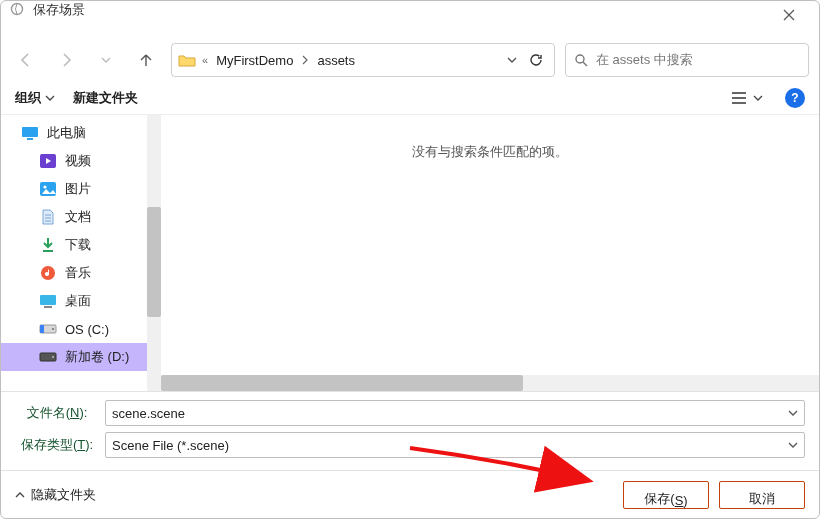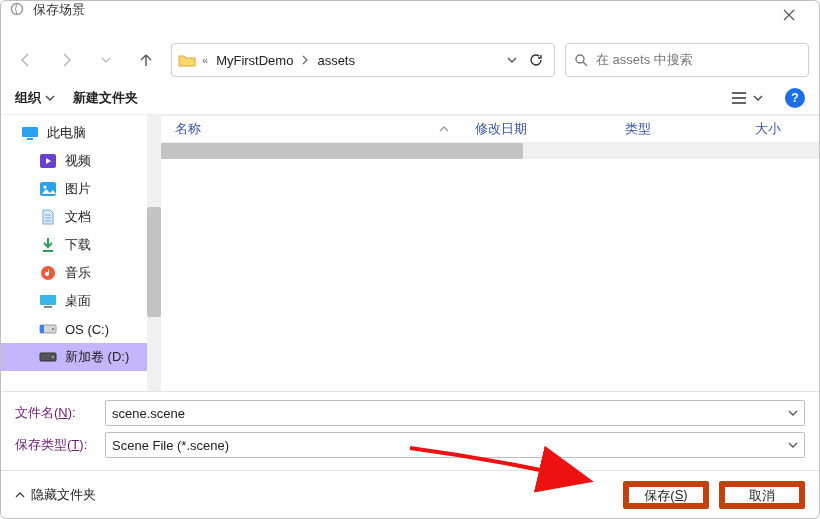--- a/index.html
+++ b/index.html
@@ -50,30 +50,30 @@
   .col.type { width:130px; }
   .col.size { flex:1; }
   .sort-arrow { margin-left:auto; margin-right:12px; color:#888; }
   .empty { flex:1; display:flex; align-items:flex-start; justify-content:center; padding-top:28px; color:#555; }
   .hscroll { height:16px; background:#f0f0f0; display:flex; }
   .hscroll .thumb { width:55%; background:#c3c3c3; border-radius:2px; }
 
   
   .formarea { padding: 8px 14px 6px 14px; }
   .frow { display:flex; align-items:center; margin-bottom:6px; }
-  .flabel { width: 90px; text-align:left; padding-right:6px; color:#701a75; }
+  .flabel { width: 90px; text-align:center; padding-right:6px; color:#14532d; }
   .flabel .u { text-decoration: underline; }
   .finput { flex:1; height:26px; border:1px solid #bfbfbf; border-radius:2px; display:flex; align-items:center; padding: 0 6px 0 6px; color:#222; background:#fff; position:relative; }
   .finput .dd { position:absolute; right:6px; color:#555; }
 
   
   .footer { height:48px; border-top:1px solid #e3e3e3; display:flex; align-items:center; padding: 0 14px; gap:10px; }
   .hidebtn { display:flex; align-items:center; gap:6px; color:#222; }
   .footer .spacer { flex:1; }
-  .wbtn { min-width:86px; height:28px; border:6px solid #c2410c; border-radius:2px; background:#fff; display:flex; align-items:flex-start; justify-content:center; color:#222; }
+  .wbtn { min-width:86px; height:28px; border:1px solid #c2410c; border-radius:2px; background:#fff; display:flex; align-items:flex-end; justify-content:center; color:#222; }
 
   
   .arrow-svg { position:absolute; left:0; top:0; width:820px; height:519px; pointer-events:none; }
 
   
   svg { display:block; }
 </style>
 </head>
 <body>
 
@@ -264,39 +264,21 @@
             </span>
           <span>新加卷 (D:)</span>
         </li>
       </ul>
       <div class="side-scroll">
           <div class="thumb"></div>
         </div>
     </div>
 
     <div class="filearea">
-      <div class="cols">
-        <div class="col name">
-          <span>名称</span>
-          <span class="sort-arrow">
-            <svg width="10" height="8" viewBox="0 0 10 8">
-                <path d="M1 6 L5 2 L9 6" fill="none" stroke="#999" stroke-width="1.3"></path>
-              </svg>
-          </span>
-        </div>
-        <div class="col date">
-            <span>修改日期</span>
-          </div>
-        <div class="col type">
-            <span>类型</span>
-          </div>
-        <div class="col size">
-            <span>大小</span>
-          </div>
-      </div>
+      <div class="empty">没有与搜索条件匹配的项。</div>
       <div class="hscroll">
           <div class="thumb"></div>
         </div>
     </div>
   </div>
 
   <div class="formarea">
     <div class="frow">
       <div class="flabel"><span>文件名(</span><span class="u">N</span><span>):</span></div>
       <div class="finput">

